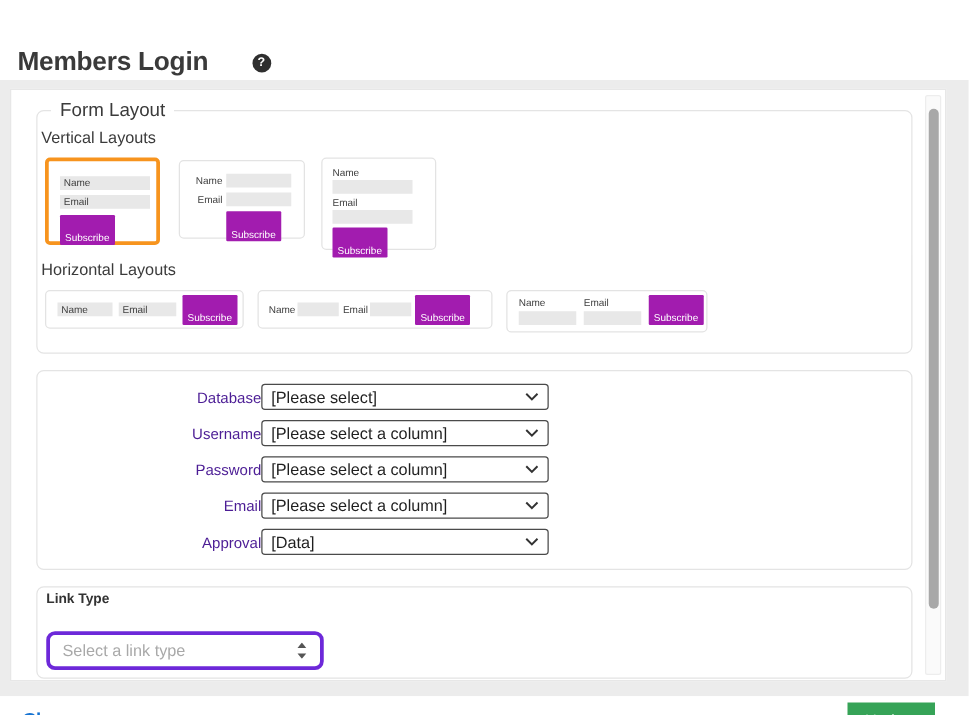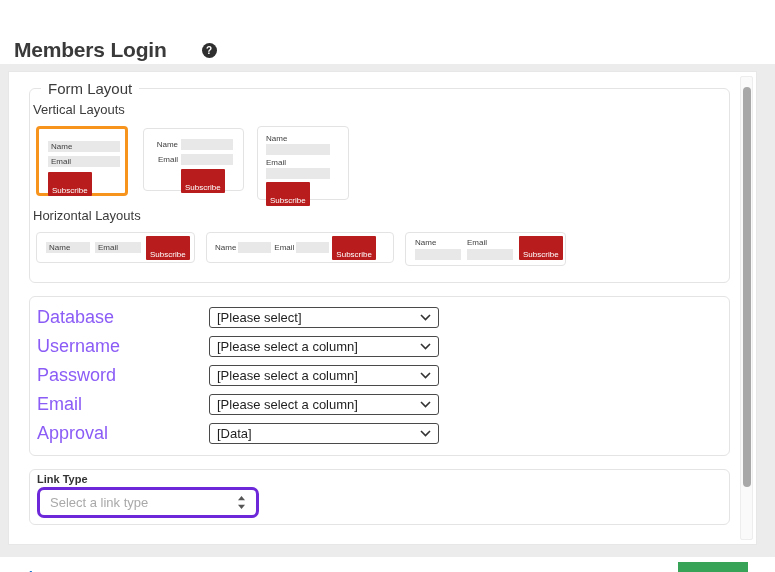--- a/index.html
+++ b/index.html
@@ -37,21 +37,21 @@
   .sub-label { font-size:13px; color:#3b3b3b; margin:5px 0 9px 2px; }
   .thumb-row { display:flex; align-items:flex-start; margin-left:5px; }
   .thumb {
     background:#fff; border:1px solid #e3e3e3; border-radius:4px; cursor:pointer;
   }
   .thumb.selected { border:3px solid #F7941E; }
   .mini-lbl { font-size:8px; color:#3f3f3f; line-height:9px; }
   .mini-bar { background:#e8e8e8; height:11px; }
   .mini-bar.txt { font-size:8px; color:#3f3f3f; line-height:11px; padding-left:3px; }
   .mini-btn {
-    display:inline-block; background:#b91c1c; color:#fff; font-size:8px;
+    display:inline-block; background:#a21caf; color:#fff; font-size:8px;
     line-height:13px; height:13px; padding:12px 4px; border-radius:1px; white-space:nowrap;
   }
 
   .v1 { width:92px; height:70px; padding:12px 0 0 9px; margin-right:15px; }
   .v1 .mini-bar { width:72px; margin-bottom:4px; }
   .v1 .mini-btn { margin-top:1px; }
 
   .v2 { width:101px; height:63px; padding:10px 0 0 8px; margin-right:13px; margin-top:2px; }
   .v2 .row { display:flex; align-items:center; margin-bottom:4px; }
   .v2 .mini-lbl { width:26px; text-align:right; margin-right:3px; }
@@ -74,32 +74,32 @@
   .h3t { width:161px; height:34px; display:flex; align-items:flex-end; padding:0 0 5px 9px; }
   .h3t .col { margin-right:6px; }
   .h3t .mini-lbl { margin-bottom:2px; }
   .h3t .mini-bar { width:46px; }
 
   .fl-body { padding-bottom:16px; padding-left:1px; }
 
   
   .uds-body { padding:10px 0 3px 7px; }
   .uds-row { display:flex; align-items:center; margin-bottom:8px; }
-  .uds-label { width:172px; font-size:18px; color:#8b5cf6; }
+  .uds-label { width:172px; font-size:12px; color:#4c1d95;text-align:right; }
   .sel {
     width:230px; height:21px; background:#fff; border:1px solid #4a4a4a; border-radius:3px;
     display:flex; align-items:center; justify-content:space-between; padding:0 7px;
     font-size:13px; color:#1f1f1f; cursor:pointer;
   }
   .sel svg { flex:none; }
 
   
   .ao-body { display:flex; padding:3px 0 6px 7px; }
   .ao-label { width:172px; font-size:13px; color:#3b3b3b; padding-top:15px; }
-  .lt-label { font-size:11px; font-weight:bold; color:#333; margin-bottom:2px; }
+  .lt-label { font-size:11px; font-weight:bold; color:#333; margin-bottom:20px; }
   .lt-select {
     width:222px; height:31px; border:3px solid #6d28d9; border-radius:7px; background:#fff;
     display:flex; align-items:center; justify-content:space-between; padding:0 10px;
     font-size:13px; color:#a9a9a9; cursor:pointer;
   }
 
   
   .scroll-track {
     position:absolute; top:4px; bottom:4px; right:3px; width:13px;
     background:#fafafa; border:1px solid #ededed; border-radius:2px;

